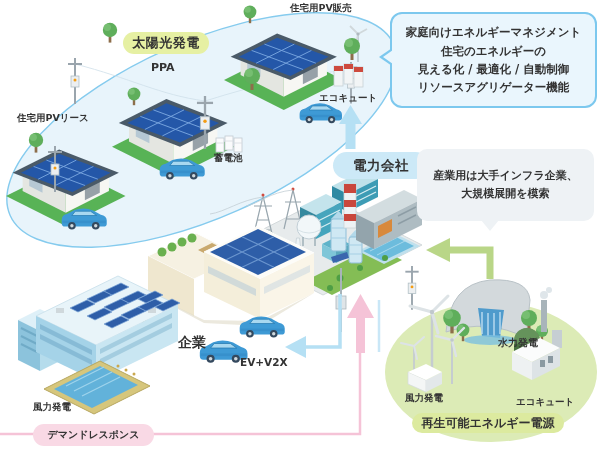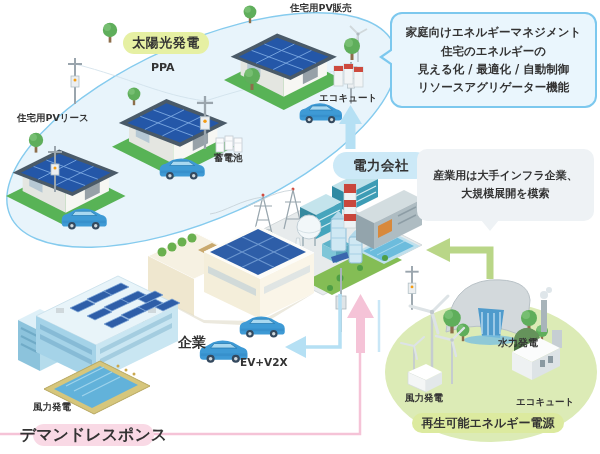--- a/index.html
+++ b/index.html
@@ -4,21 +4,21 @@
 <style>
   html,body{margin:0;padding:0;background:#fff;}
   .stage{position:relative;width:600px;height:454px;background:#ffffff;overflow:hidden;
          font-family:"DejaVu Sans","Liberation Sans",sans-serif;}
   .stage svg{position:absolute;left:0;top:0;}
   .lbl{position:absolute;font-weight:bold;color:#333;white-space:nowrap;z-index:3;}
   .pill{display:flex;align-items:center;justify-content:center;z-index:3;position:absolute;
         font-weight:bold;color:#333;white-space:nowrap;}
   .pill-solar{left:123px;top:32px;width:86px;height:22px;background:#e6f0a3;border-radius:11px;font-size:13px;letter-spacing:.5px;}
   .pill-power{left:333px;top:152px;width:96px;height:27px;background:#cce9f7;border-radius:14px;font-size:13.5px;letter-spacing:.5px;text-align:right;}
-  .pill-dr{left:33px;top:424px;width:121px;height:22px;background:#f9d9e5;border-radius:11px;font-size:16px;}
+  .pill-dr{left:33px;top:424px;width:121px;height:22px;background:#f9d9e5;border-radius:11px;font-size:10px;}
   .pill-renew{left:412px;top:413px;width:152px;height:20px;background:#dcea9f;border-radius:10px;font-size:12px;}
   .t-ppa{left:151px;top:61px;font-size:11px;}
   .t-pvsales{left:262px;top:2px;font-size:9.5px;margin-left:28px;}
   .t-pvlease{left:17px;top:112px;font-size:9.5px;}
   .t-eco{left:319px;top:92px;font-size:9.5px;}
   .t-batt{left:214px;top:152px;font-size:9.5px;}
   .t-company{left:178px;top:334px;font-size:14px;}
   .t-ev{left:240px;top:356px;font-size:10.5px;}
   .t-public{left:33px;top:401px;font-size:9.5px;}
   .t-hydro{left:466px;top:336px;font-size:10px;margin-left:32px;}

